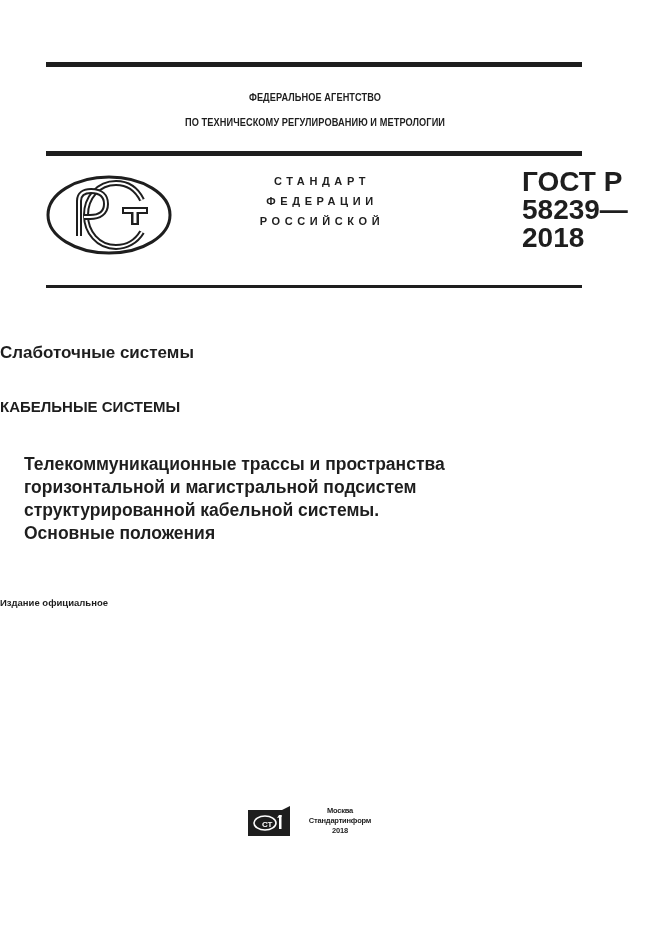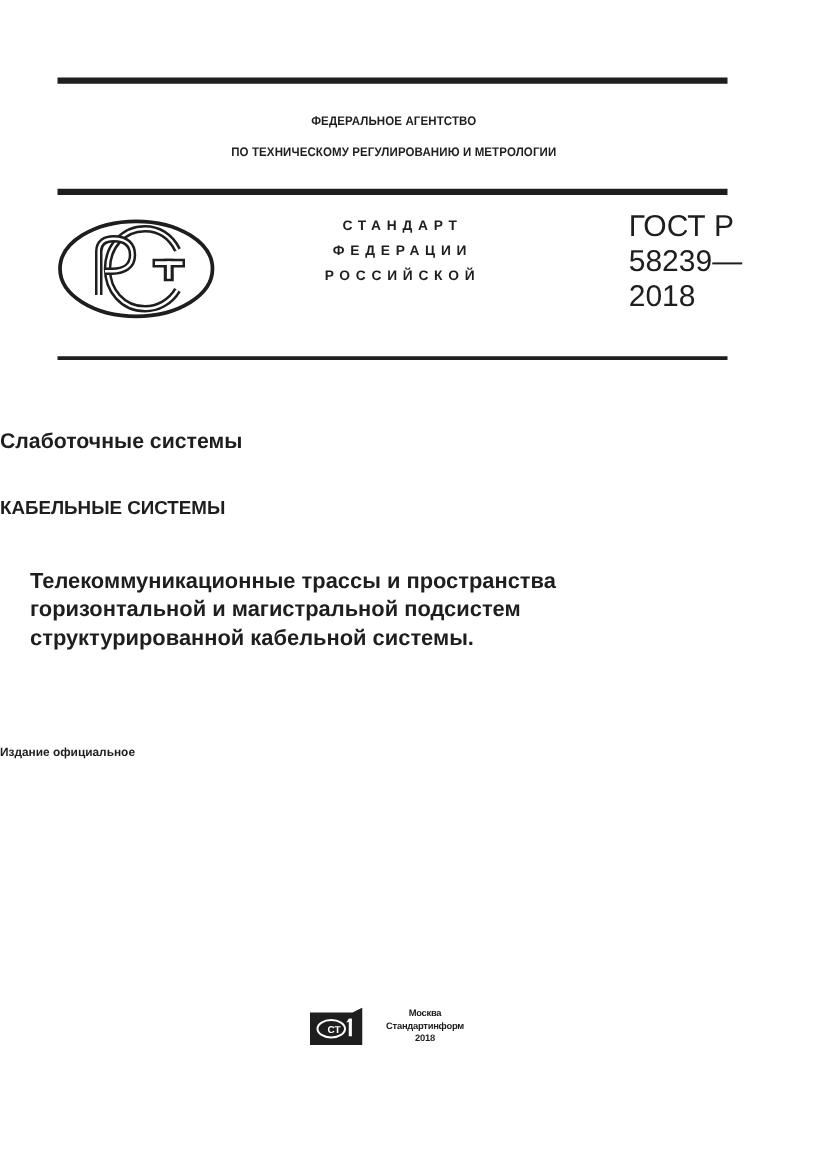--- a/index.html
+++ b/index.html
@@ -16,22 +16,22 @@
       font-size: 10px; font-weight: bold; letter-spacing: 0.1px;
       transform: scaleX(0.92); transform-origin: 315px 0;
     }
     .national {
       position: absolute; left: 220px; width: 200px; top: 171px;
       text-align: center; font-size: 11px; font-weight: bold;
       letter-spacing: 4.6px; line-height: 20px;
     }
     .national div { padding-left: 4px; }
     .gost {
-      position: absolute; left: 503px; top: 168px;
-      font-size: 24px; font-weight: normal; line-height: 28px;
+      position: absolute; left: 522px; top: 168px;
+      font-size: 28px; font-weight: bold; line-height: 28px;
     }
     .center-text { position: absolute; left: 0; width: 630px; text-align: left; font-weight: bold; }
     .sub1 { top: 343px; font-size: 17px; }
     .title { top: 398px; font-size: 15px; }
     .desc { top: 453px; font-size: 17.5px; line-height: 23px; padding-left: 24px; }
     .edition { top: 597px; font-size: 9.5px; }
     .pub {
       position: absolute; left: 292px; width: 96px; top: 806px;
       text-align: center; font-size: 7.5px; font-weight: bold; line-height: 10px;
       letter-spacing: -0.2px;
@@ -75,20 +75,21 @@
 </div>
 
 <div class="rule thin" style="top:285px;"></div>
 
 <div class="center-text sub1">Слаботочные системы</div>
 <div class="center-text title">КАБЕЛЬНЫЕ СИСТЕМЫ</div>
 <div class="center-text desc">
   <div>Телекоммуникационные трассы и пространства</div>
   <div>горизонтальной и магистральной подсистем</div>
   <div>структурированной кабельной системы.</div>
+  <div>Основные положения</div>
 </div>
 <div class="center-text edition">Издание официальное</div>
 
 <div class="abs" style="left:248px; top:806px; width:62px; height:30px;">
   <svg width="42" height="30" viewBox="0 0 42 30">
     <path d="M0 4 L34 4 L42 0 L42 30 L0 30 Z" fill="#1e1e1e"></path>
     <ellipse cx="17" cy="17" rx="11" ry="7" fill="none" stroke="#ffffff" stroke-width="1.6"></ellipse>
     <text x="14" y="20.5" font-family="Liberation Sans, sans-serif" font-size="8" font-weight="bold" fill="#ffffff">СТ</text>
     <rect x="31" y="9" width="2.5" height="14" fill="#ffffff"></rect>
     <path d="M29 12 L31 9 L33.5 9 L33.5 11 Z" fill="#ffffff"></path>

